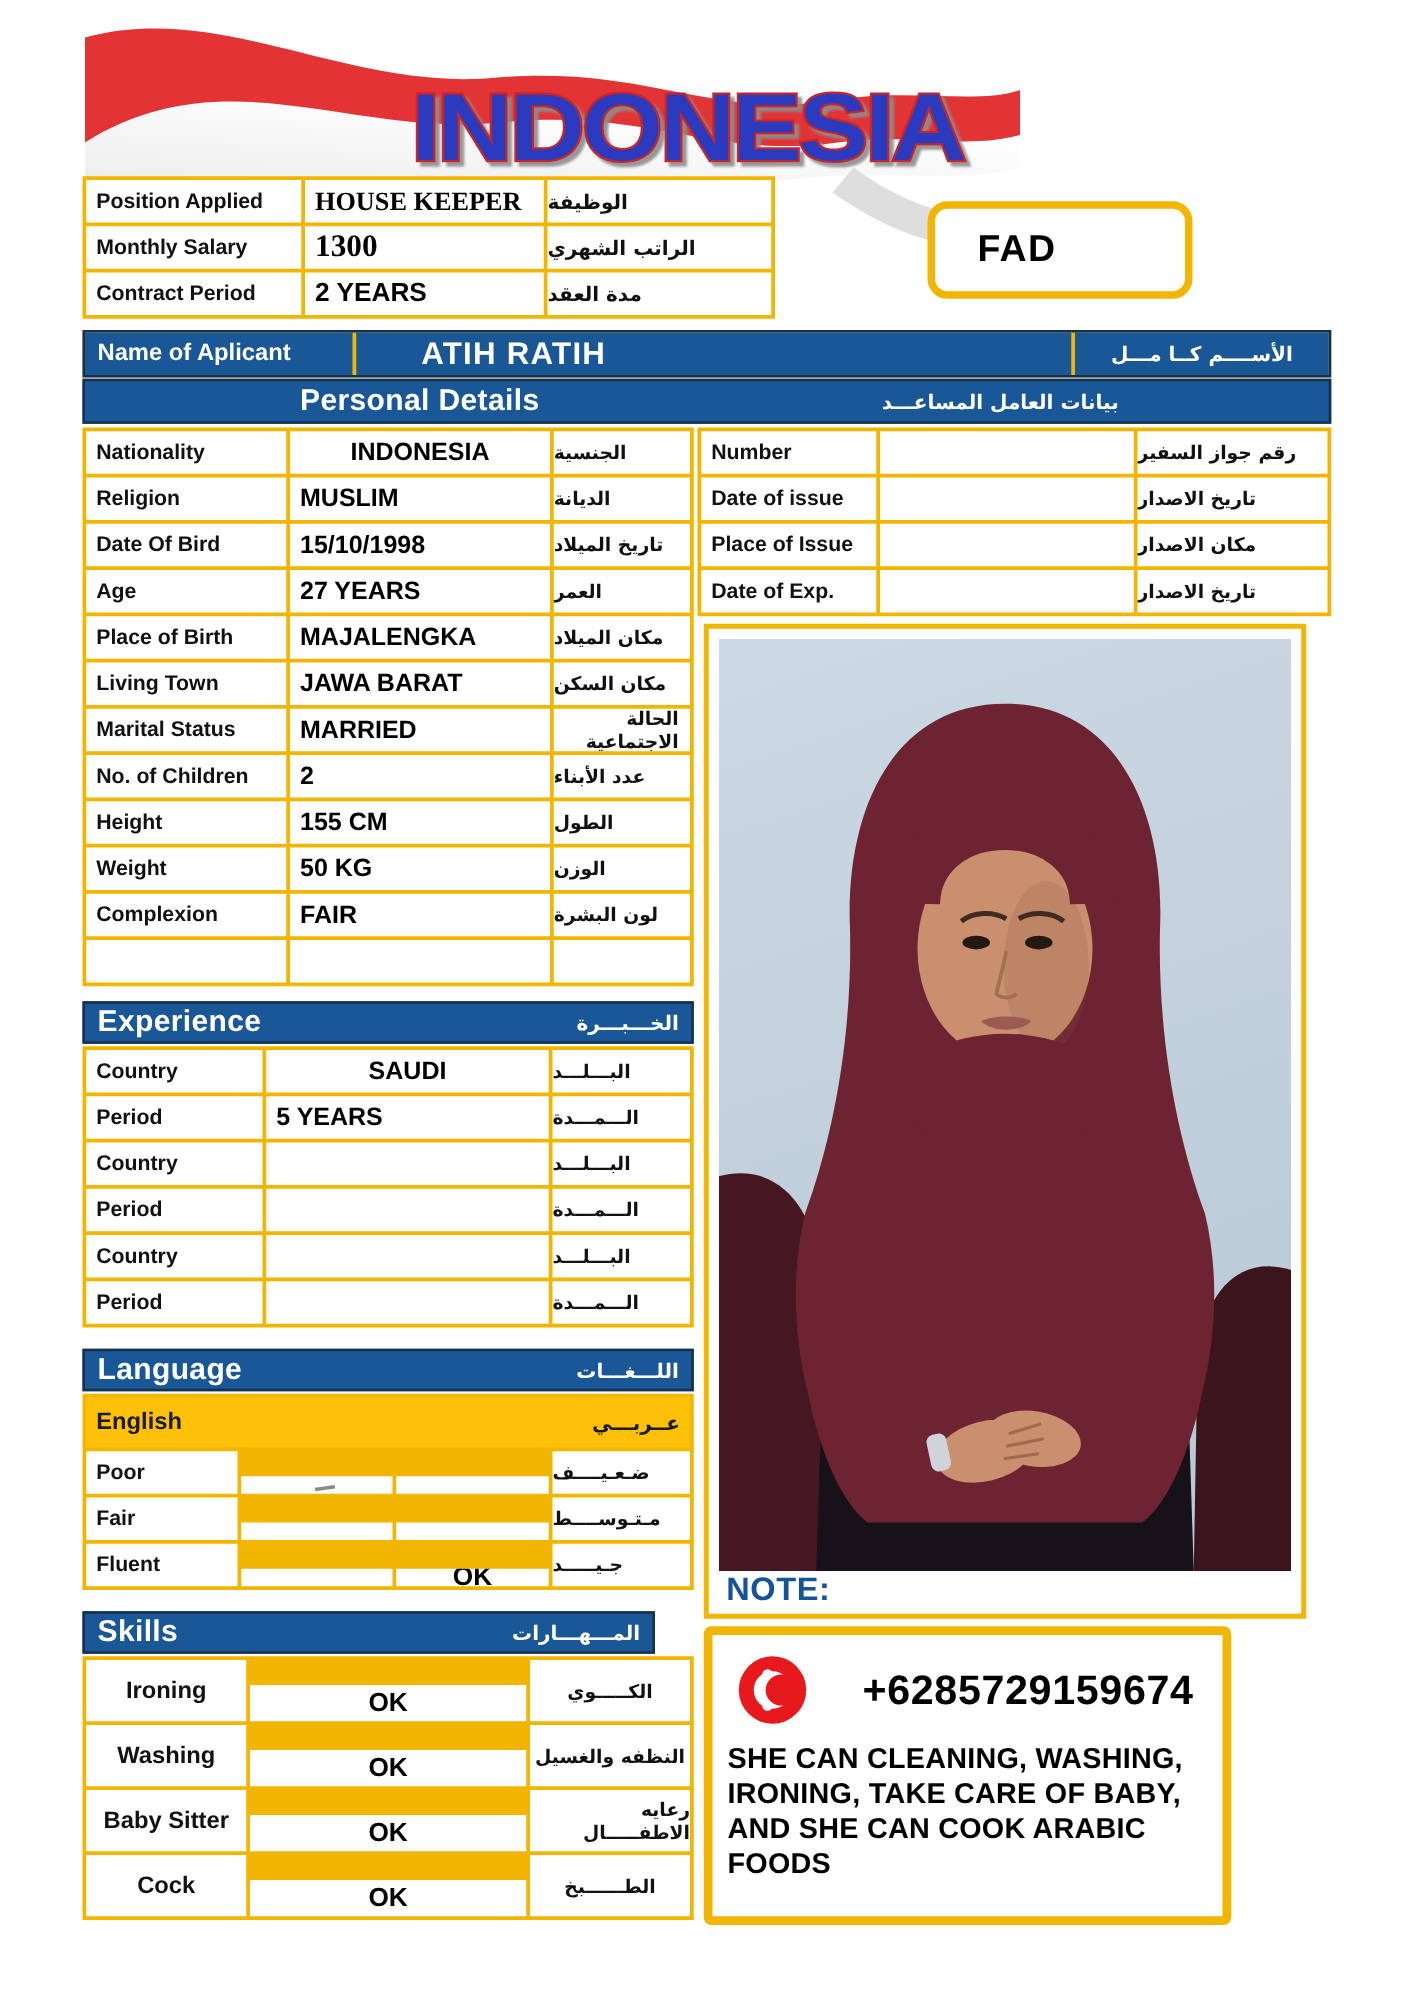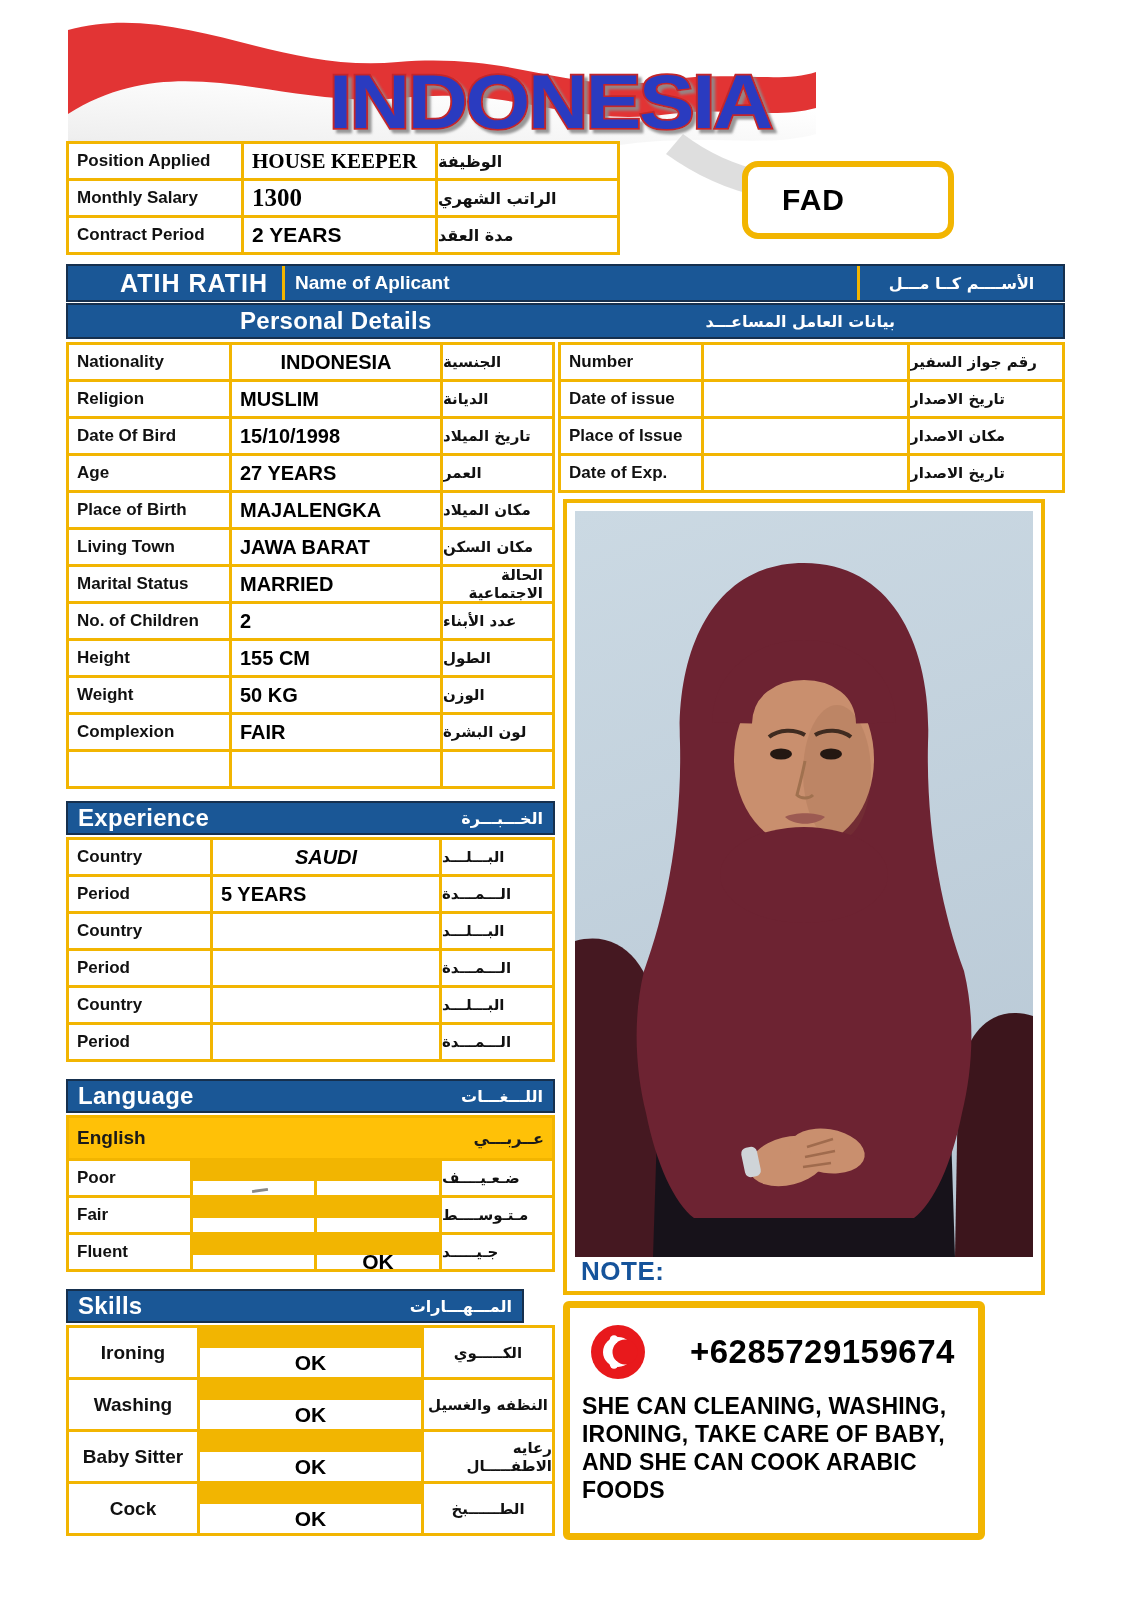--- a/index.html
+++ b/index.html
@@ -55,21 +55,21 @@
   
   .photo-box { position:absolute; left:563px; top:499px; width:482px; height:796px;
     border:4px solid #F2B501; background:#fff; z-index:1; }
   .photo { position:absolute; left:8px; top:8px; width:458px; height:746px; overflow:hidden; }
   .note-label { position:absolute; left:14px; bottom:4px; font-weight:bold; font-size:26px;
     color:#15539B; letter-spacing:.5px; }
   
   #exp-header { left:66px; top:801px; width:489px; height:34px; }
   #exp-table { left:66px; top:837px; width:489px;
     grid-template-columns:141px 226px 110px; grid-auto-rows:34px; }
-  #exp-table .row1val { justify-content:center; padding-left:0;font-style:italic; }
+  #exp-table .row1val { justify-content:center; padding-left:0; }
   
   #lang-header { left:66px; top:1079px; width:489px; height:34px; }
   #lang-table { left:66px; top:1115px; width:489px;
     grid-template-columns:121px 121px 122px 110px; grid-template-rows:40px 34px 34px 34px; }
   .english-row { grid-column:1 / -1; background:#FFC107; display:flex; align-items:center;
     justify-content:space-between; padding:0 8px; }
   .english-row .en { font-weight:bold; font-size:19px; color:#1a1a1a; }
   .english-row .arh { font-family:"DejaVu Sans", sans-serif; font-weight:bold; font-size:16px;
     color:#1a1a1a; direction:rtl; }
   .okmark { justify-content:center; font-weight:bold; font-size:21px; padding-left:0;margin-top:20px; }
@@ -125,22 +125,22 @@
     <div class="cell lbl">Contract Period</div>
     <div class="cell val">2 YEARS</div>
     <div class="cell ar">مدة العقد</div>
   </div>
 
   <div class="fad-box">
     <span>FAD</span>
   </div>
 
   <div class="ytable" id="name-row">
+    <div class="cell nlabel">Name of Aplicant</div>
     <div class="cell nvalue">ATIH RATIH</div>
-    <div class="cell nlabel">Name of Aplicant</div>
     <div class="cell nar ar">الأســــم كــا مـــل</div>
   </div>
 
   <div class="sec-h" id="personal-header">
     <span class="en">Personal Details</span>
     <span class="arh">بيانات العامل المساعـــد</span>
   </div>
 
   <div class="ytable" id="personal-left">
     <div class="cell lbl">Nationality</div>

